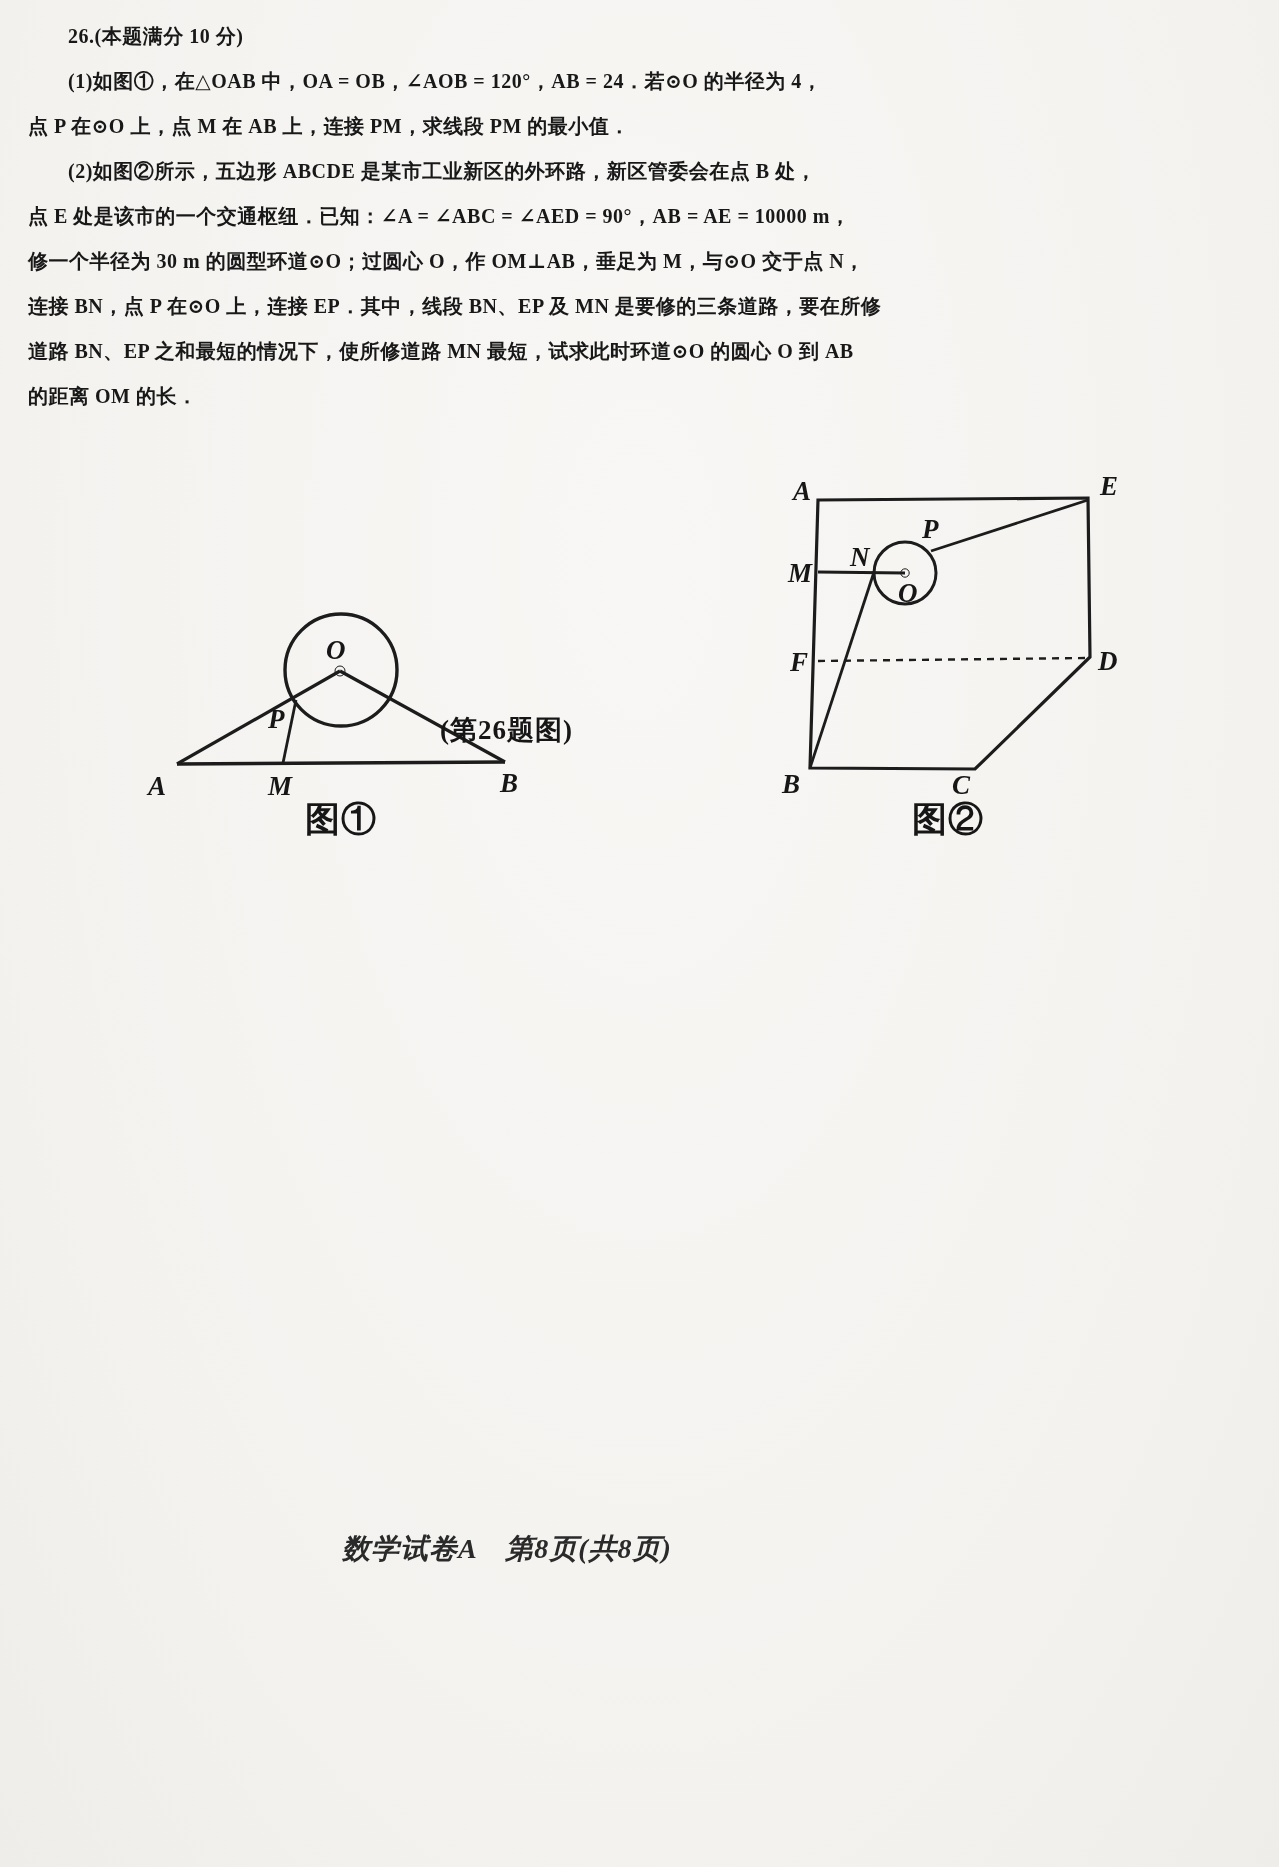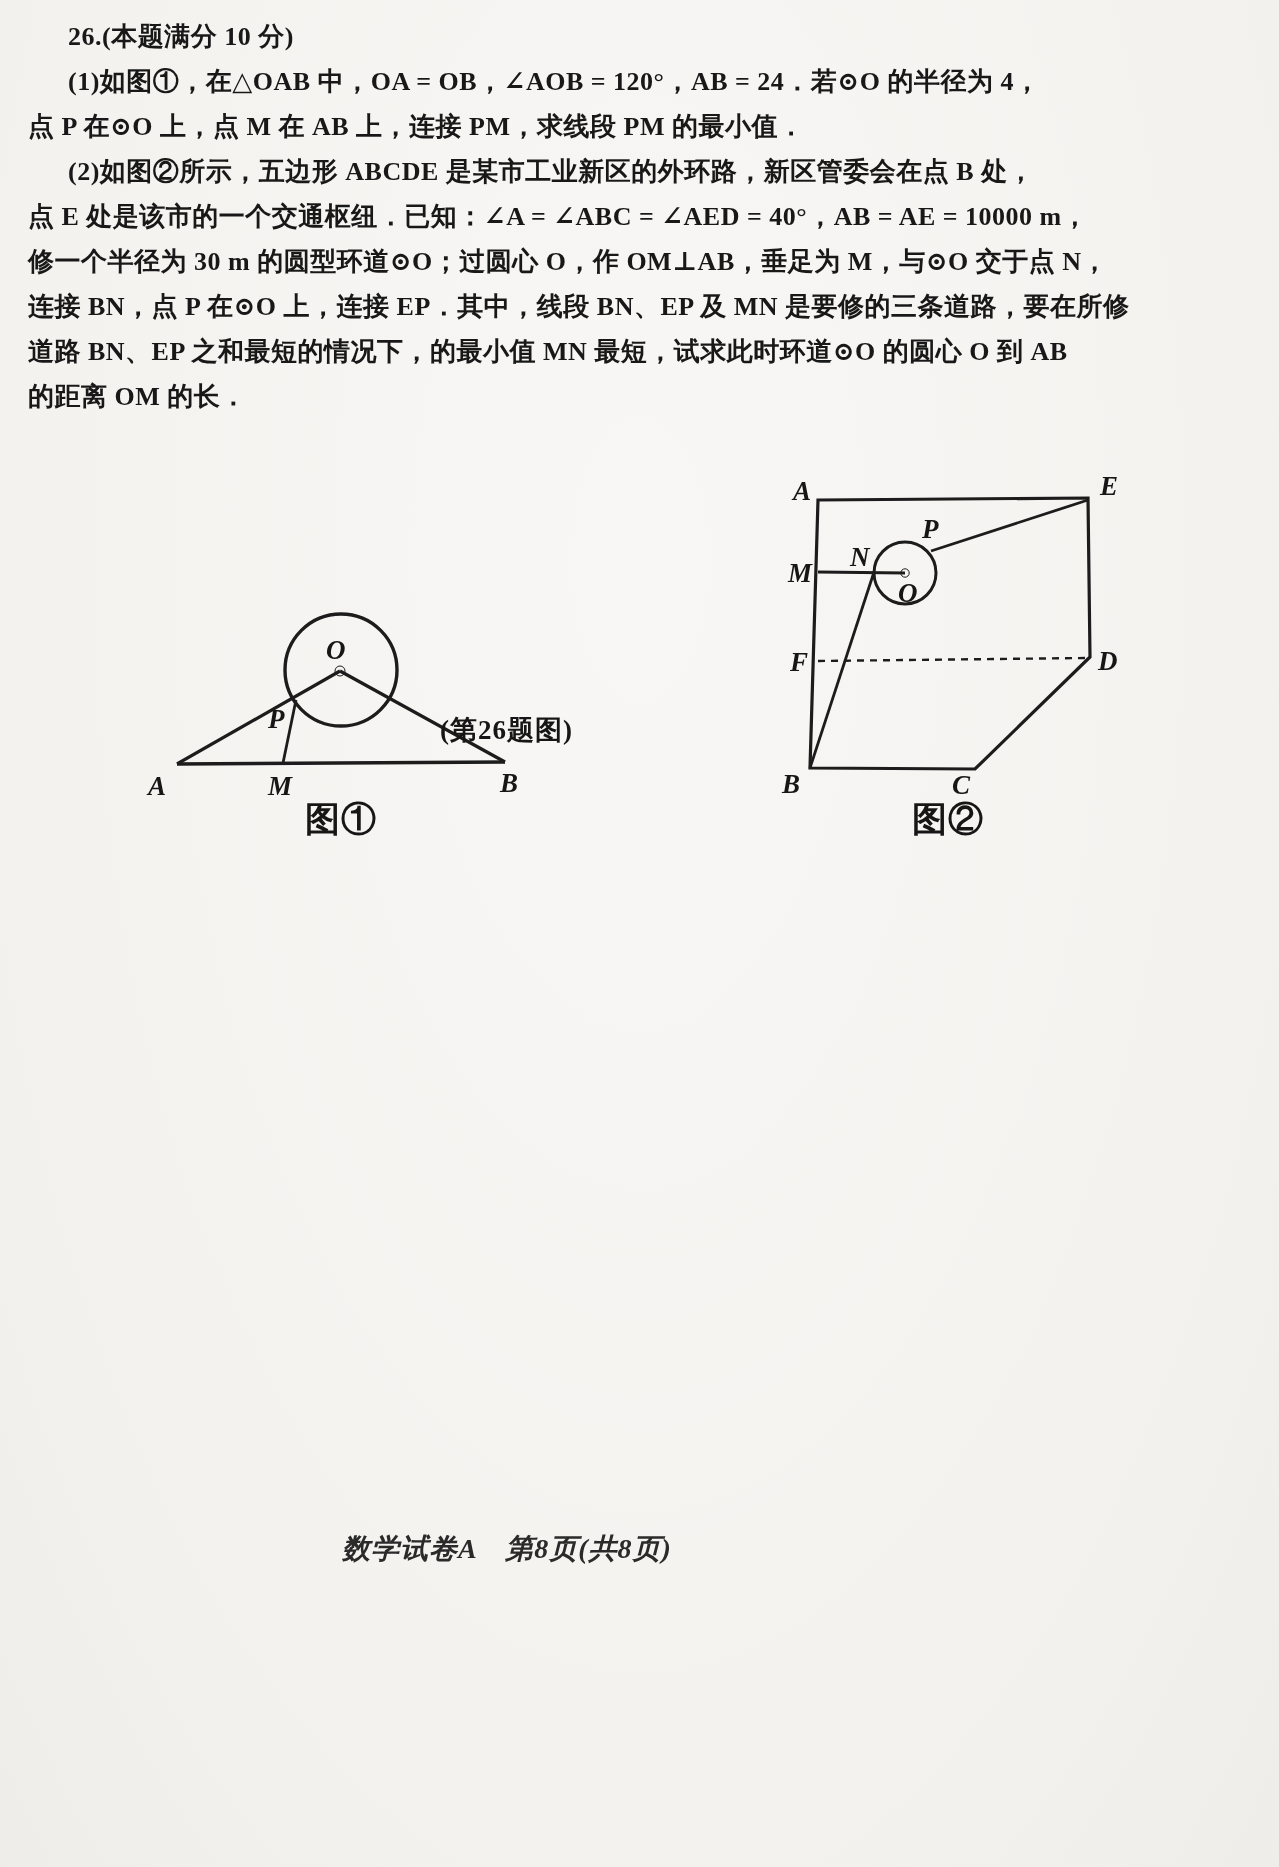--- a/index.html
+++ b/index.html
@@ -5,21 +5,21 @@
   html,body{margin:0;padding:0;}
   body{background:#e8e7e5;font-family:"Liberation Serif","DejaVu Serif",serif;}
   .page{
     position:relative;width:1279px;height:1867px;margin:0 auto;
     background:#f6f5f2;
     background-image:radial-gradient(ellipse at 50% 30%, #f8f7f5 0%, #f3f2ef 70%, #eeede9 100%);
     overflow:hidden;color:#141414;
   }
   .text-block{position:absolute;left:28px;top:14px;width:1040px;}
   .tline{
-    height:45px;line-height:45px;font-size:26px;font-weight:700;
+    height:45px;line-height:45px;font-size:20px;font-weight:700;
     white-space:nowrap;letter-spacing:0.5px;color:#181818;
   }
   .tline.indent{padding-left:40px;}
   .fig-svg{position:absolute;}
   .fig-svg line, .fig-svg path, .fig-svg circle{stroke:#1c1c1c;fill:none;}
   .fig-label{
     font-family:"Liberation Serif","DejaVu Serif",serif;
     font-style:italic;font-weight:700;font-size:27px;fill:#161616;stroke:none;
   }
   .fig-caption{
@@ -38,24 +38,24 @@
 </head>
 <body>
 
 <div class="page">
 
   <div class="text-block">
     <div class="tline indent">26.(本题满分 10 分)</div>
     <div class="tline indent">(1)如图①，在△OAB 中，OA = OB，∠AOB = 120°，AB = 24．若⊙O 的半径为 4，</div>
     <div class="tline">点 P 在⊙O 上，点 M 在 AB 上，连接 PM，求线段 PM 的最小值．</div>
     <div class="tline indent">(2)如图②所示，五边形 ABCDE 是某市工业新区的外环路，新区管委会在点 B 处，</div>
-    <div class="tline">点 E 处是该市的一个交通枢纽．已知：∠A = ∠ABC = ∠AED = 40°，AB = AE = 10000 m，</div>
+    <div class="tline">点 E 处是该市的一个交通枢纽．已知：∠A = ∠ABC = ∠AED = 90°，AB = AE = 10000 m，</div>
     <div class="tline">修一个半径为 30 m 的圆型环道⊙O；过圆心 O，作 OM⊥AB，垂足为 M，与⊙O 交于点 N，</div>
     <div class="tline">连接 BN，点 P 在⊙O 上，连接 EP．其中，线段 BN、EP 及 MN 是要修的三条道路，要在所修</div>
-    <div class="tline">道路 BN、EP 之和最短的情况下，的最小值 MN 最短，试求此时环道⊙O 的圆心 O 到 AB</div>
+    <div class="tline">道路 BN、EP 之和最短的情况下，使所修道路 MN 最短，试求此时环道⊙O 的圆心 O 到 AB</div>
     <div class="tline">的距离 OM 的长．</div>
   </div>
 
   <svg class="fig-svg" style="left:130px;top:595px;" width="430" height="235" viewBox="130 595 430 235">
     <circle cx="341" cy="670" r="56" stroke-width="3.4"></circle>
     <circle cx="340" cy="671" r="5" fill="#1c1c1c" stroke="none"></circle>
     <line x1="340" y1="671" x2="177" y2="764" stroke-width="3.2"></line>
     <line x1="340" y1="671" x2="505" y2="762" stroke-width="3.2"></line>
     <line x1="177" y1="764" x2="505" y2="762" stroke-width="3.4"></line>
     <line x1="296" y1="700" x2="283" y2="763" stroke-width="2.8"></line>

